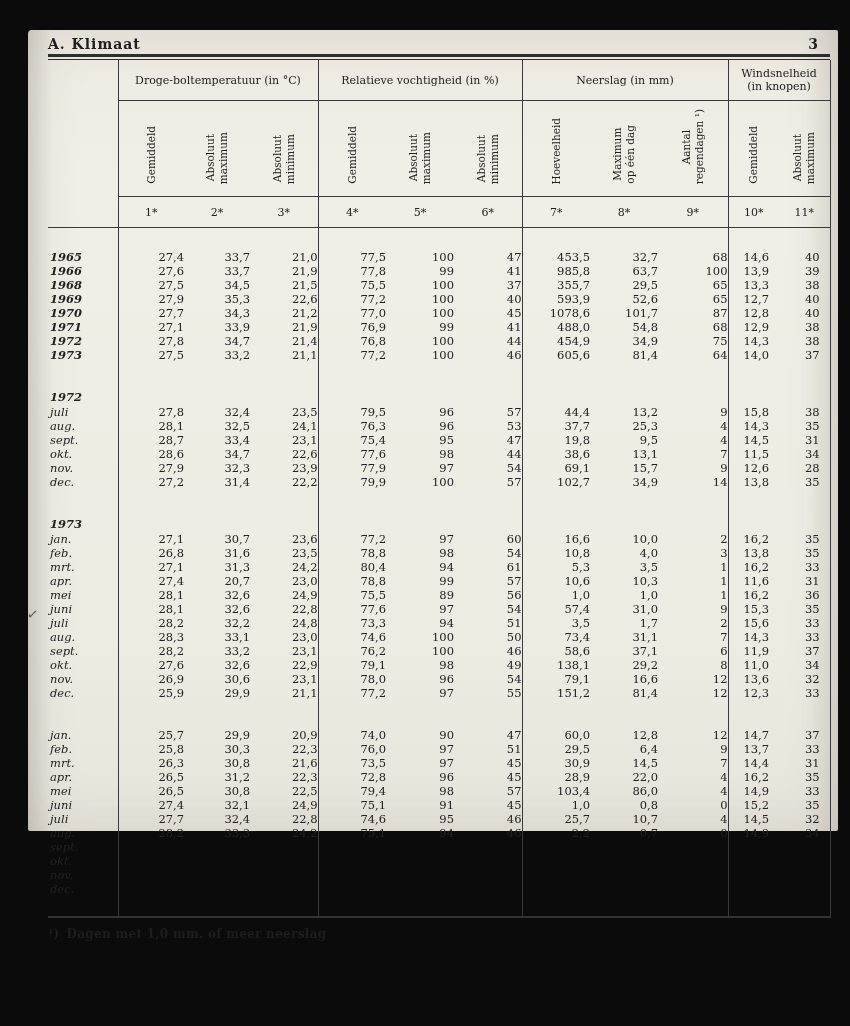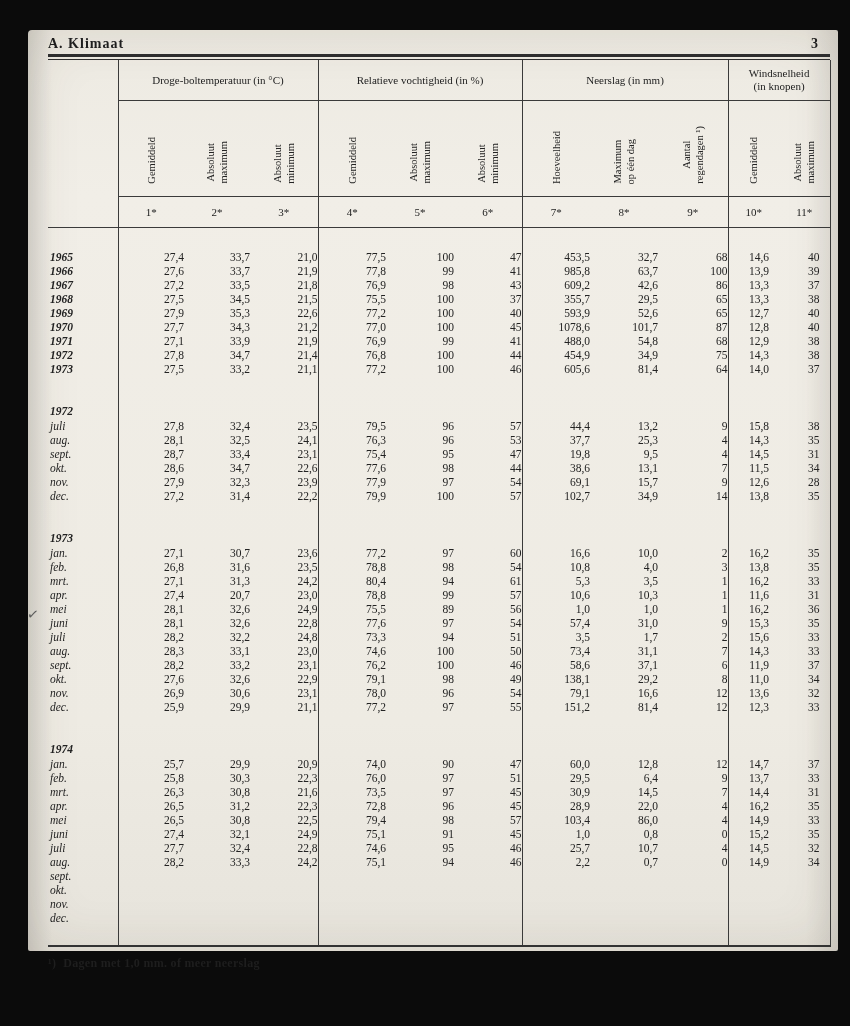--- a/index.html
+++ b/index.html
@@ -4,28 +4,27 @@
 <style>
   html,body { margin:0; padding:0; }
   body { width:850px; height:1026px; overflow:hidden; background:#000; }
 
   .scan {
     position:relative; width:850px; height:1026px;
     background:#0b0b0b;
     font-family:"DejaVu Serif", serif;
   }
   .paper {
-    position:absolute; left:28px; top:30px; width:810px; height:921px;
+    position:absolute; left:28px; top:30px; width:810px; height:801px;
     background:
       linear-gradient(90deg, rgba(0,0,0,0.10), rgba(0,0,0,0) 3%, rgba(0,0,0,0) 96%, rgba(0,0,0,0.08)),
       linear-gradient(180deg, #edeae2, #f1eee7 18%, #eeebe3 75%, #e7e4dc);
     box-shadow: inset 0 0 55px rgba(70,60,35,0.12);
     border-radius:4px 2px 2px 2px;
     color:#1e1e1e;
-    font-family:Liberation Serif, serif;
   }
 
   .page-head {
     display:flex; justify-content:space-between; align-items:baseline;
     padding:6px 12px 2px 20px;
     font-size:14px; font-weight:bold;
   }
   .page-title { letter-spacing:1px; }
   .page-num { padding-right:8px; }
 
@@ -197,34 +196,20 @@
             <td class="num bl">77,8</td>
             <td class="num">99</td>
             <td class="num">41</td>
             <td class="num bl">985,8</td>
             <td class="num">63,7</td>
             <td class="num">100</td>
             <td class="num bl g4">13,9</td>
             <td class="num br g4">39</td>
           </tr>
           <tr class="data-row">
-            <th class="rowlabel year">1967</th>
-            <td class="num bl">27,2</td>
-            <td class="num">33,5</td>
-            <td class="num">21,8</td>
-            <td class="num bl">76,9</td>
-            <td class="num">98</td>
-            <td class="num">43</td>
-            <td class="num bl">609,2</td>
-            <td class="num">42,6</td>
-            <td class="num">86</td>
-            <td class="num bl g4">13,3</td>
-            <td class="num br g4">37</td>
-          </tr>
-          <tr class="data-row">
             <th class="rowlabel year">1968</th>
             <td class="num bl">27,5</td>
             <td class="num">34,5</td>
             <td class="num">21,5</td>
             <td class="num bl">75,5</td>
             <td class="num">100</td>
             <td class="num">37</td>
             <td class="num bl">355,7</td>
             <td class="num">29,5</td>
             <td class="num">65</td>
@@ -616,34 +601,20 @@
             <td class="num"></td>
             <td class="num bl"></td>
             <td class="num"></td>
             <td class="num"></td>
             <td class="num bl"></td>
             <td class="num"></td>
             <td class="num"></td>
             <td class="num bl g4"></td>
             <td class="num br g4"></td>
           </tr>
-          <tr class="title-row">
-            <th class="rowlabel year">1974</th>
-            <td class="num bl"></td>
-            <td class="num"></td>
-            <td class="num"></td>
-            <td class="num bl"></td>
-            <td class="num"></td>
-            <td class="num"></td>
-            <td class="num bl"></td>
-            <td class="num"></td>
-            <td class="num"></td>
-            <td class="num bl g4"></td>
-            <td class="num br g4"></td>
-          </tr>
           <tr class="data-row">
             <th class="rowlabel month">jan.</th>
             <td class="num bl">25,7</td>
             <td class="num">29,9</td>
             <td class="num">20,9</td>
             <td class="num bl">74,0</td>
             <td class="num">90</td>
             <td class="num">47</td>
             <td class="num bl">60,0</td>
             <td class="num">12,8</td>

